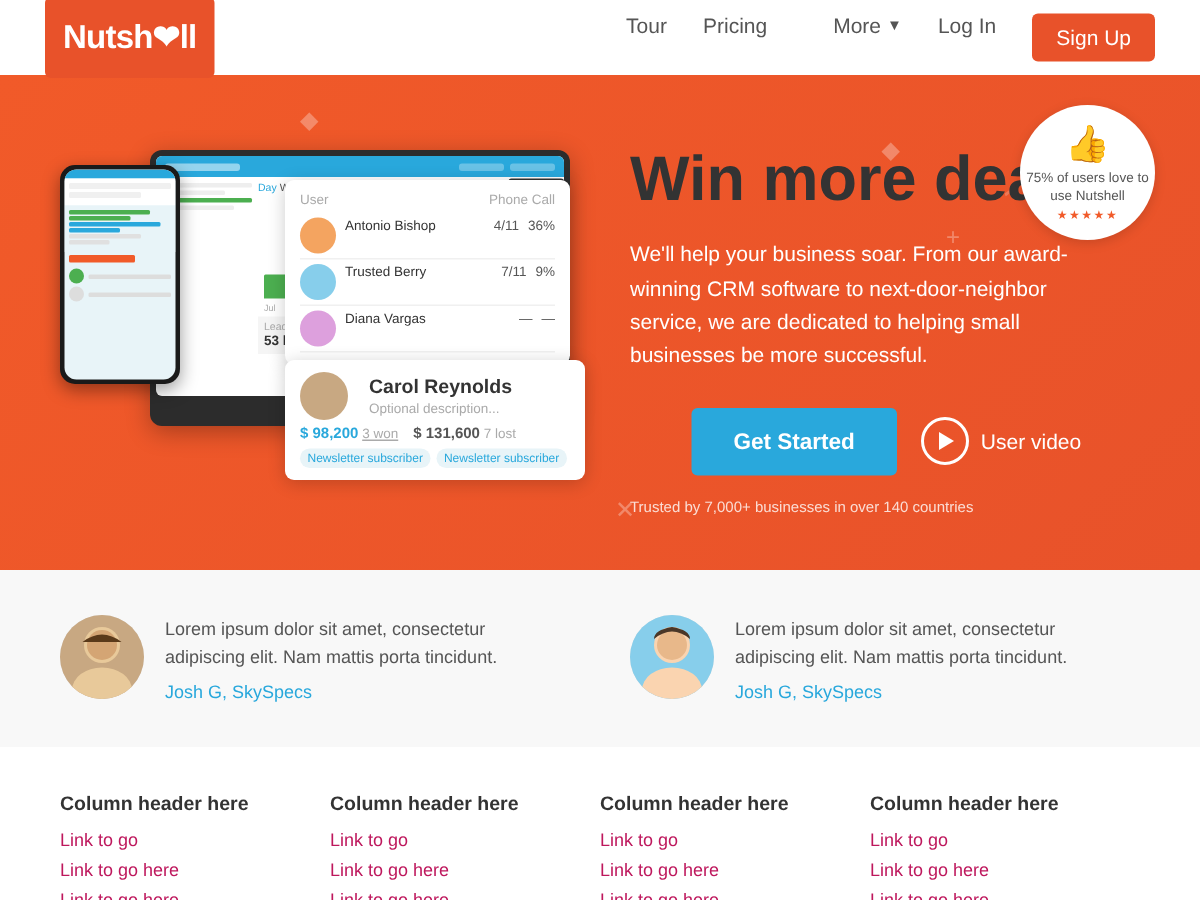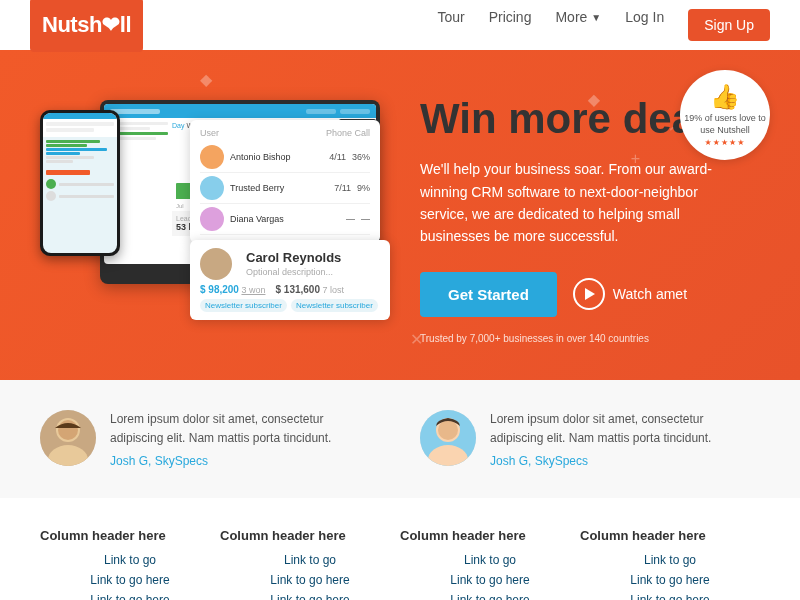--- a/index.html
+++ b/index.html
@@ -7,42 +7,42 @@
 
     
     nav {
       display: flex; align-items: center; justify-content: space-between;
       padding: 0 30px; height: 50px; background: #fff; position: relative; z-index: 10;
     }
     .nav-logo { font-size: 22px; font-weight: 700; color: #fff; background: #e8522a; padding: 14px 12px; border-radius: 4px; letter-spacing: -0.5px; }
     .nav-logo span { color: #fff; }
     .nav-links { display: flex; align-items: flex-start; gap: 24px; }
     .nav-link { color: #555; font-size: 14px; text-decoration: none; cursor: pointer; }
-    .nav-more { display: flex; align-items: center; gap: 4px; }
+    .nav-more { display: flex; align-items: center; gap: 4px; margin-left: 20px; }
     .nav-caret { font-size: 10px; color: #555; }
     .nav-btn-login { color: #555; font-size: 14px; cursor: pointer; }
     .nav-btn-signup { background: #e8522a; color: #fff; font-size: 14px; padding: 8px 16px; border-radius: 4px; cursor: pointer; border: none; }
 
     
     .hero {
       background: #f15a29;
       background: linear-gradient(135deg, #f15a29 0%, #e8522a 100%);
       min-height: 330px; position: relative; display: flex; align-items: stretch;
       overflow: hidden;
     }
     .hero-left {
       flex: 0 0 50%; position: relative; padding: 20px 0 20px 20px;
     }
     .hero-right {
       flex: 0 0 50%; display: flex; flex-direction: column; justify-content: center;
       padding: 30px 40px 20px 20px; position: relative; z-index: 2;
     }
     .hero-title { font-size: 42px; font-weight: 700; color: #333; line-height: 1.1; margin-bottom: 16px; }
     .hero-subtitle { font-size: 14px; color: #fff; line-height: 1.6; margin-bottom: 24px; max-width: 320px; }
-    .hero-buttons { display: flex; gap: 16px; }
+    .hero-buttons { display: flex; gap: 16px; margin-left: 41px; }
     .btn-get-started {
       background: #29a8dc; color: #fff; border: none; padding: 14px 28px;
       font-size: 15px; font-weight: 600; border-radius: 4px; cursor: pointer;
     }
     .btn-watch {
       display: flex; align-items: center; gap: 8px;
       color: #fff; font-size: 14px; cursor: pointer; background: none; border: none;
     }
     .watch-icon {
       width: 32px; height: 32px; border: 2px solid #fff; border-radius: 50%;
@@ -102,21 +102,21 @@
     .card-overlay {
       position: absolute; background: #fff; border-radius: 6px;
       box-shadow: 0 2px 12px rgba(0,0,0,0.2); padding: 8px 10px; z-index: 5;
       font-size: 9px;
     }
     .card-user { right: 20px; top: 40px; width: 190px; }
     .card-contact { right: 0px; top: 130px; width: 200px; }
     .card-name { font-size: 13px; font-weight: 700; color: #333; }
     .card-desc { font-size: 9px; color: #aaa; margin: 2px 0; }
     .card-avatar { width: 24px; height: 24px; border-radius: 50%; background: #ddd; display: inline-block; margin-right: 6px; vertical-align: middle; overflow: hidden; }
-    .user-row { display: flex; align-items: center; padding: 3px 0; border-bottom: 1px solid #f0f0f0; }
+    .user-row { display: flex; padding: 3px 0; border-bottom: 1px solid #f0f0f0; }
     .user-name { font-size: 9px; color: #333; }
     .user-stats { margin-left: auto; display: flex; gap: 6px; }
     .user-stat { font-size: 9px; color: #555; }
     .card-header { display: flex; justify-content: space-between; font-size: 9px; color: #aaa; margin-bottom: 4px; }
 
     
     .testimonials {
       background: #f8f8f8; padding: 30px 40px; display: flex; gap: 40px;
     }
     .testimonial { flex: 1; display: flex; gap: 14px; align-items: flex-start; }
@@ -126,21 +126,21 @@
     }
     .testimonial-text { font-size: 12px; color: #555; line-height: 1.6; }
     .testimonial-author { margin-top: 6px; font-size: 12px; color: #29a8dc; cursor: pointer; }
 
     
     .footer-links {
       background: #fff; padding: 30px 40px 20px; display: flex; gap: 0;
     }
     .footer-col { flex: 1; }
     .footer-col-header { font-size: 13px; font-weight: 600; color: #333; margin-bottom: 10px; }
-    .footer-link { display: block; font-size: 12px; color: #0c4a6e; margin-bottom: 6px; cursor: pointer; text-decoration: none; text-align: center; }
+    .footer-link { display: block; font-size: 12px; color: #be185d; margin-bottom: 6px; cursor: pointer; text-decoration: none; }
 
     
     .graph-line {
       position: absolute; right: 50px; top: 30px; opacity: 0.4;
     }
   </style>
 </head>
 <body>
 
 <nav>
@@ -326,31 +326,31 @@
         </div>
       </div>
 
     </div>
   </div>
 
   <div class="hero-right">
 
     <div class="hero-badge">
       <span class="hero-badge-icon">👍</span>
-      <div class="hero-badge-text">19% of users love to use Nutshell</div>
+      <div class="hero-badge-text">75% of users love to use Nutshell</div>
       <div class="hero-badge-stars">★★★★★</div>
     </div>
 
     <h1 class="hero-title">Win more deals</h1>
     <p class="hero-subtitle">We'll help your business soar. From our award-winning CRM software to next-door-neighbor service, we are dedicated to helping small businesses be more successful.</p>
     <div class="hero-buttons">
       <button class="btn-get-started">Get Started</button>
       <button class="btn-watch">
         <div class="watch-icon"></div>
-        <span>Watch amet</span>
+        <span>User video</span>
       </button>
     </div>
     <div class="hero-trusted">Trusted by 7,000+ businesses in over 140 countries</div>
   </div>
 </section>
 
 <section class="testimonials">
   <div class="testimonial">
     <div class="testimonial-avatar">
       

